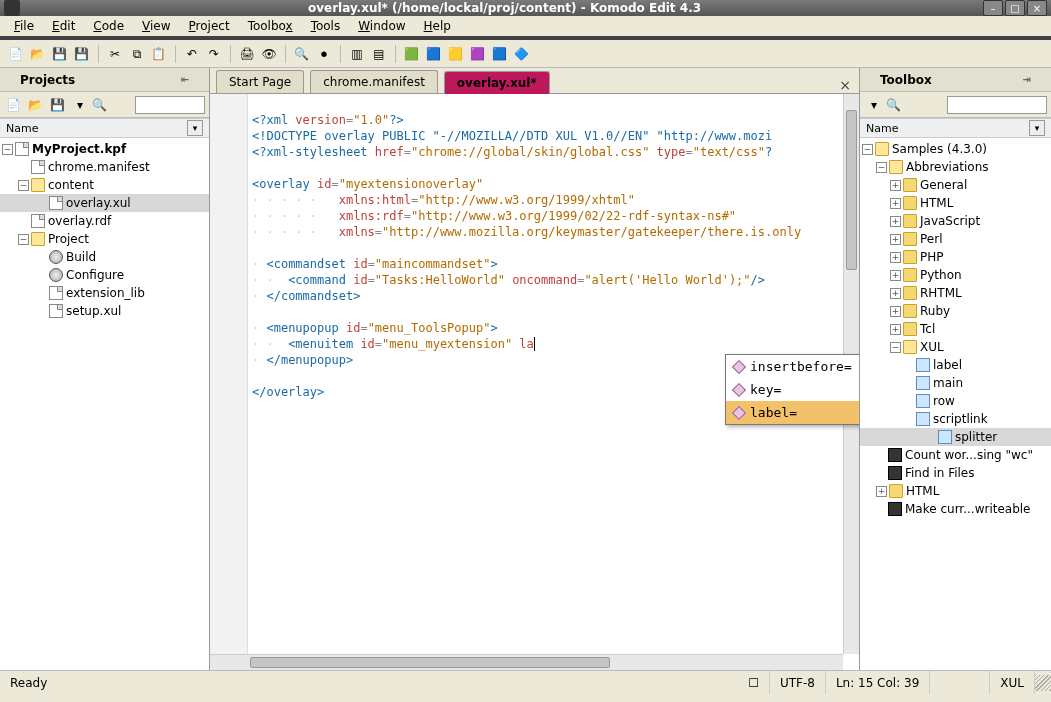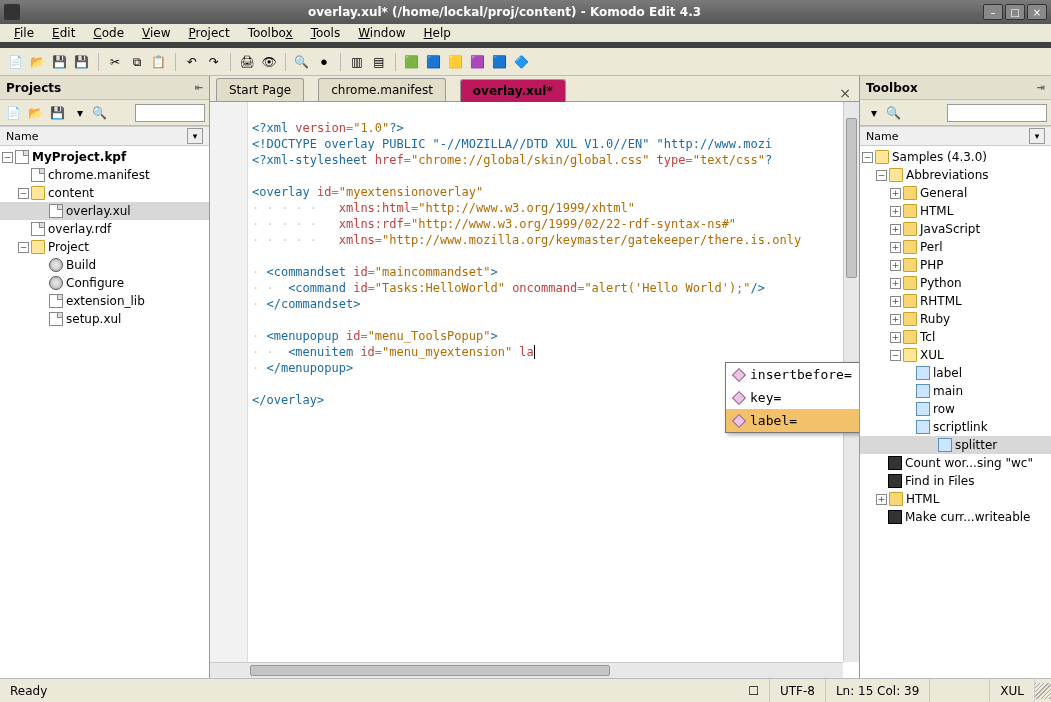--- a/index.html
+++ b/index.html
@@ -1,53 +1,53 @@
 <!DOCTYPE html>
 <html><head>
 <meta charset="utf-8">
 <style>
 * { box-sizing: border-box; margin: 0; padding: 0; }
 body { font-family: "DejaVu Sans", sans-serif; font-size: 12px; background: #ece9d8; width: 1051px; height: 702px; overflow: hidden; }
-.titlebar { height: 24px; background: linear-gradient(#7a7a7a,#555); color: #fff; display: flex; align-items: center; padding: 0 4px; }
+.titlebar { height: 16px; background: linear-gradient(#7a7a7a,#555); color: #fff; display: flex; align-items: center; padding: 0 4px; }
 .titlebar .appicon { width: 16px; height: 16px; background: #333; border-radius: 2px; margin-right: 6px; }
 .titlebar .title { flex: 1; text-align: center; font-weight: bold; font-size: 12px; }
 .winbtns { display: flex; gap: 2px; }
 .winbtn { width: 20px; height: 16px; background: #888; border: 1px solid #333; border-radius: 2px; display: flex; align-items: center; justify-content: center; font-size: 10px; color: #fff; cursor: pointer; }
-.menubar { height: 24px; display: flex; align-items: center; padding: 0 6px; gap: 2px; background: #ece9d8; border-bottom: 6px solid #404040; }
+.menubar { height: 24px; display: flex; align-items: center; padding: 0 6px; gap: 2px; background: #ece9d8; border-bottom: 4px solid #404040; }
 .menubar .mitem { padding: 2px 8px; cursor: pointer; }
 .menubar u { text-decoration: underline; }
 .toolbar { height: 28px; display: flex; align-items: center; padding: 2px 6px; gap: 2px; background: #ece9d8; border-bottom: 1px solid #bbb; }
 .tb { width: 20px; height: 20px; border: 1px solid transparent; border-radius: 2px; display: flex; align-items: center; justify-content: center; font-size: 12px; cursor: pointer; }
 .tsep { width: 1px; height: 18px; background: #bbb; margin: 0 4px; }
 .mainrow { display: flex; height: 602px; }
 .panel { background: #ece9d8; display: flex; flex-direction: column; }
 .panel-left { width: 210px; border-right: 1px solid #999; }
 .panel-right { width: 192px; border-left: 1px solid #999; }
 .panel-center { flex: 1; display: flex; flex-direction: column; background: #fff; }
-.sidetitle { height: 24px; display: flex; align-items: center; padding: 0 6px; font-weight: bold; border-bottom: 1px solid #bbb; background: #e3e0cf; }
+.sidetitle { height: 24px; display: flex; align-items: center; padding: 0 20px; font-weight: bold; border-bottom: 1px solid #bbb; background: #e3e0cf; }
 .sidetitle .grip { margin-left: auto; font-size: 10px; color: #666; }
 .sidetoolbar { height: 26px; display: flex; align-items: center; padding: 0 4px; gap: 2px; border-bottom: 1px solid #bbb; }
 .searchbox { margin-left: auto; width: 70px; height: 18px; border: 1px solid #999; background: #fff; font-size: 11px; padding: 0 3px; }
 .colhead { height: 20px; display: flex; align-items: center; padding: 0 6px; background: #efefef; border: 1px solid #ccc; border-left: none; border-right: none; font-size: 11px; }
 .colhead .chbtn { margin-left: auto; width: 16px; height: 16px; border: 1px solid #999; background: #eee; font-size: 9px; display: flex; align-items: center; justify-content: center; }
 .tree { flex: 1; background: #fff; overflow: auto; padding: 2px 0; font-size: 12px; }
 .tnode { display: flex; align-items: center; height: 18px; padding-right: 4px; cursor: pointer; white-space: nowrap; }
 .tnode.sel { background: #d8d8d8; }
 .tw { display: inline-block; text-align: center; color: #555; font-size: 9px; line-height: 9px; }
 .twister { width: 11px; height: 11px; border: 1px solid #888; background: #fff; margin-right: 2px; }
 .twspace { width: 13px; display: inline-block; }
 .ticon { width: 14px; height: 14px; margin-right: 3px; display: inline-flex; align-items: center; justify-content: center; font-size: 10px; }
 .folder { background: #f7d774; border: 1px solid #c9a227; border-radius: 1px; }
 .folder.open { background: #ffe79a; }
 .fileic { background: #fff; border: 1px solid #888; position: relative; }
 .fileic::after { content: ""; position: absolute; top: 0; right: 0; width: 4px; height: 4px; background: #ddd; border-left: 1px solid #888; border-bottom: 1px solid #888; }
 .gearic { border: 1px solid #555; border-radius: 50%; background: radial-gradient(#eee,#aaa); }
 .snipic { background: #cde6ff; border: 1px solid #5a8fbf; }
 .cmdic { background: #333; border: 1px solid #000; }
-.editortabs { height: 26px; display: flex; align-items: flex-end; background: #ece9d8; border-bottom: 1px solid #999; padding-left: 6px; gap: 12px; }
+.editortabs { height: 26px; display: flex; align-items: flex-end; background: #ece9d8; border-bottom: 1px solid #999; padding-left: 6px; gap: 4px; }
 .etab { padding: 4px 12px; border: 1px solid #999; border-bottom: none; background: #e1ddc9; border-radius: 3px 3px 0 0; margin-right: 2px; cursor: pointer; font-size: 12px; position: relative; }
 .etab.active { background: #be185d; font-weight: bold; top: 1px; }
 .editortabs .tabclose { margin-left: auto; margin-right: 8px; font-size: 14px; cursor: pointer; color: #444; }
 .editor { flex: 1; position: relative; background: #fff; font-family: "DejaVu Sans Mono", monospace; font-size: 12px; overflow: hidden; }
 .gutter { position: absolute; left: 0; top: 0; bottom: 16px; width: 38px; background: #f2f2f2; border-right: 1px solid #ddd; }
 .codewrap { position: absolute; left: 38px; right: 16px; top: 0; bottom: 16px; overflow: hidden; padding: 2px 4px; line-height: 16px; white-space: pre; }
 .vscroll { position: absolute; right: 0; top: 0; bottom: 16px; width: 16px; background: #e8e8e8; border-left: 1px solid #ccc; }
 .vscroll .thumb { position: absolute; left: 2px; right: 2px; top: 16px; height: 160px; background: #c5c5c5; border: 1px solid #999; border-radius: 2px; }
 .hscroll { position: absolute; left: 0; right: 16px; bottom: 0; height: 16px; background: #e8e8e8; border-top: 1px solid #ccc; }
 .hscroll .thumb { position: absolute; top: 2px; bottom: 2px; left: 40px; width: 360px; background: #c5c5c5; border: 1px solid #999; border-radius: 2px; }

